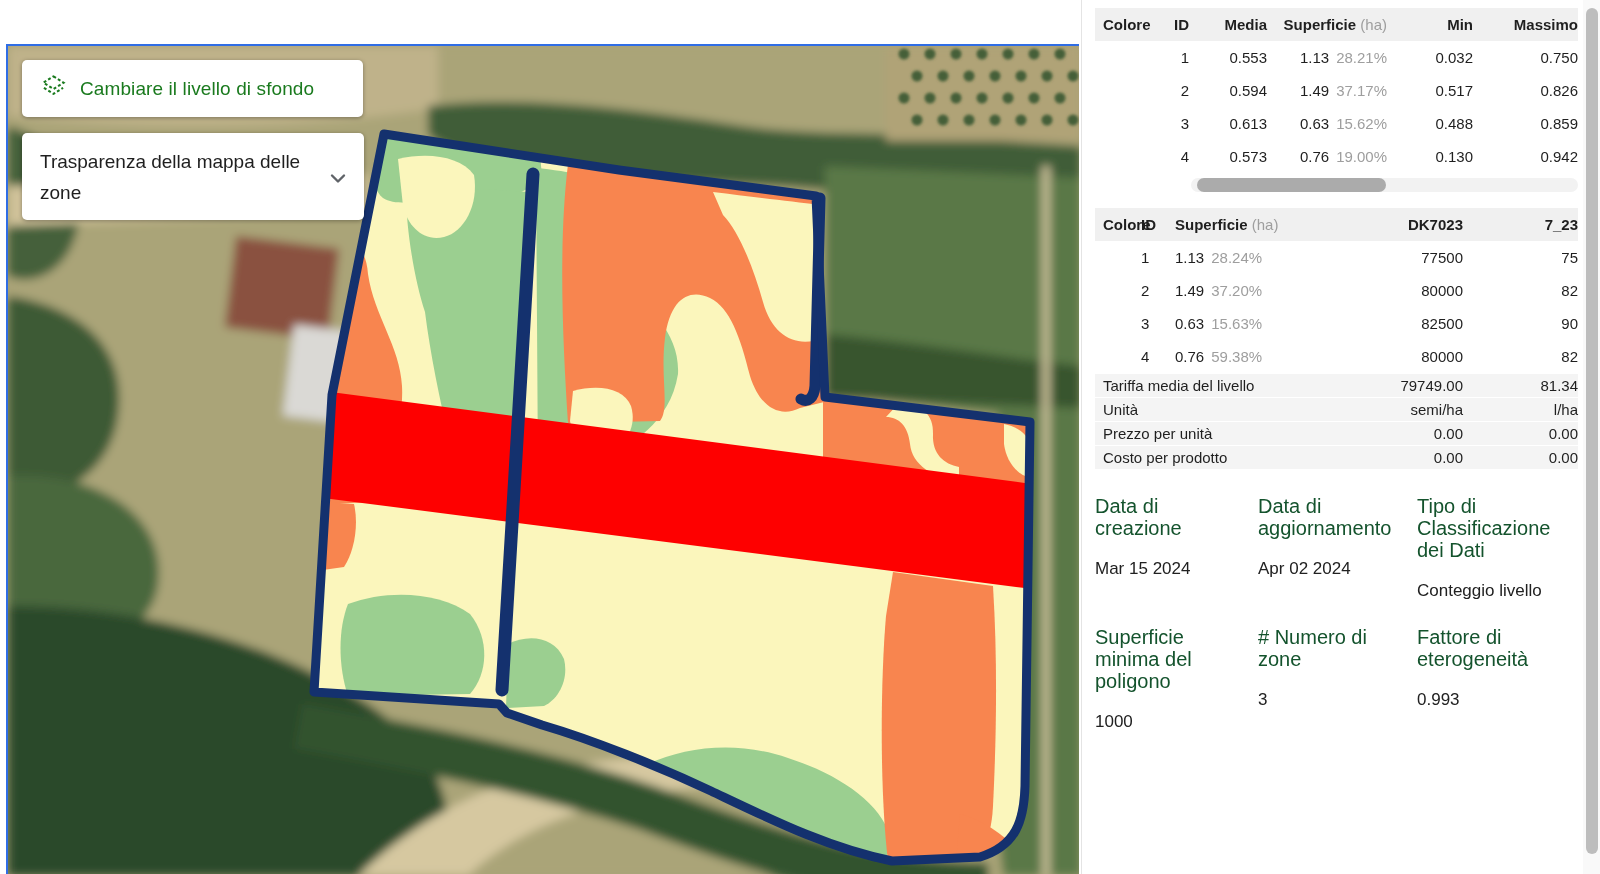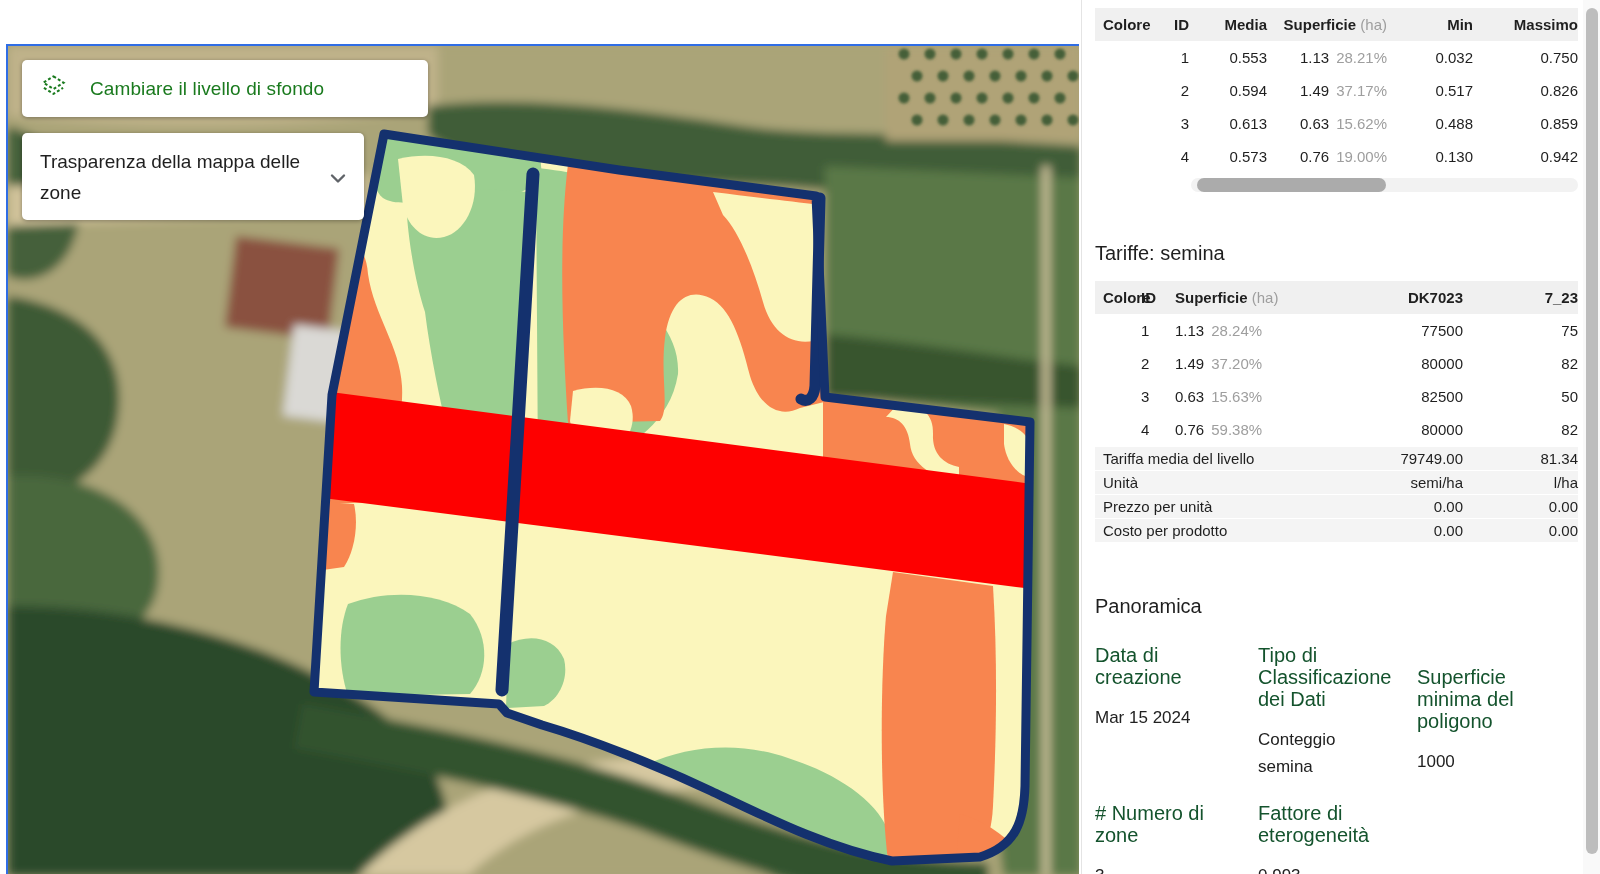--- a/index.html
+++ b/index.html
@@ -6,21 +6,21 @@
   html,body { width:1600px; height:874px; background:#fff; overflow:hidden;
     font-family:"Liberation Sans", sans-serif; position:relative; }
 
   
   .map-canvas { position:absolute; left:6px; top:44px; width:1073px; height:830px;
     border-top:2px solid #2f6de5; border-left:2px solid #2f6de5; overflow:hidden; background:#a9a277; }
   .map-canvas svg { display:block; }
 
   .map-btn { position:absolute; background:#fff; border-radius:5px;
     box-shadow:0 1px 4px rgba(0,0,0,.35); display:flex; align-items:center; cursor:pointer; }
-  .btn-bg { left:22px; top:60px; width:406px; height:57px; padding:0 18px; gap:23px; }
+  .btn-bg { left:22px; top:60px; width:341px; height:57px; padding:0 18px; gap:13px; }
   .btn-bg .lbl { color:#1a7a1e; font-size:19px; font-weight:500; letter-spacing:.1px; }
   .btn-tr { left:22px; top:133px; width:342px; height:87px; padding:12px 48px 12px 18px; }
   .btn-tr .lbl { color:#1f1f1f; font-size:19px; line-height:31px; }
   .btn-tr .chev { position:absolute; right:14px; top:33px; }
 
   
   .panel { position:absolute; left:1081px; top:0; width:519px; height:874px;
     background:#fff; border-left:1px solid #e4e4e4; padding:8px 23px 0 13px; }
 
   .tbl { width:483px; font-size:15px; color:#1f1f1f; }
@@ -227,21 +227,20 @@
       <span class="num"><span>0.76</span><span class="pct">19.00%</span></span>
       <span class="num">0.130</span>
       <span class="num">0.942</span>
     </div>
   </div>
 
   <div class="hscroll">
     <div class="hthumb"></div>
   </div>
 
-  <div class="sec-title title-tariffe">Tariffe: semina</div>
 
   <div class="tbl tbl2">
     <div class="t-head grid2">
       <span class="cen">Colore</span>
       <span>ID</span>
       <span><b>Superficie</b> <span class="unit-gray">(ha)</span></span>
       <span class="num">DK7023</span>
       <span class="num">7_23</span>
     </div>
     <div class="t-row grid2">
@@ -256,21 +255,21 @@
       <span>2</span>
       <span><span>1.49</span><span class="pct">37.20%</span></span>
       <span class="num">80000</span>
       <span class="num">82</span>
     </div>
     <div class="t-row grid2">
       <span><span class="swatch" style="background: rgb(155, 207, 144);"></span></span>
       <span>3</span>
       <span><span>0.63</span><span class="pct">15.63%</span></span>
       <span class="num">82500</span>
-      <span class="num">50</span>
+      <span class="num">90</span>
     </div>
     <div class="t-row grid2">
       <span><span class="swatch" style="background: rgb(254, 0, 0);"></span></span>
       <span>4</span>
       <span><span>0.76</span><span class="pct">59.38%</span></span>
       <span class="num">80000</span>
       <span class="num">82</span>
     </div>
 
     <div class="sumrow">
@@ -288,30 +287,33 @@
       <span class="num">0.00</span>
       <span class="num">0.00</span>
     </div>
     <div class="sumrow">
       <span class="lab">Costo per prodotto</span>
       <span class="num">0.00</span>
       <span class="num">0.00</span>
     </div>
   </div>
 
-  <div class="sec-title title-pan">Panoramica</div>
 
   <div class="pan-grid">
     <div class="pan-cell">
       <div class="pan-label">Data di creazione</div>
       <div class="pan-value">Mar 15 2024</div>
     </div>
     <div class="pan-cell">
+      <div class="pan-label">Data di aggiornamento</div>
+      <div class="pan-value">Apr 02 2024</div>
+    </div>
+    <div class="pan-cell">
       <div class="pan-label">Tipo di Classificazione dei Dati</div>
-      <div class="pan-value">Conteggio semina</div>
+      <div class="pan-value">Conteggio livello</div>
     </div>
     <div class="pan-cell pan-row2">
       <div class="pan-label">Superficie minima del poligono</div>
       <div class="pan-value">1000</div>
     </div>
     <div class="pan-cell pan-row2">
       <div class="pan-label"># Numero di zone</div>
       <div class="pan-value">3</div>
     </div>
     <div class="pan-cell pan-row2">

